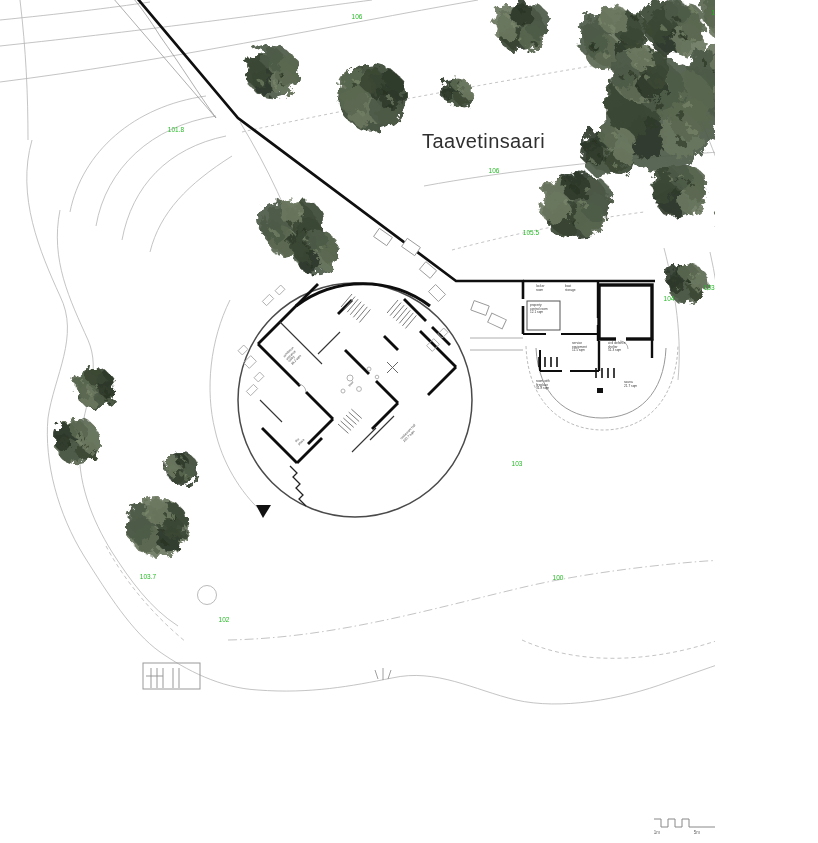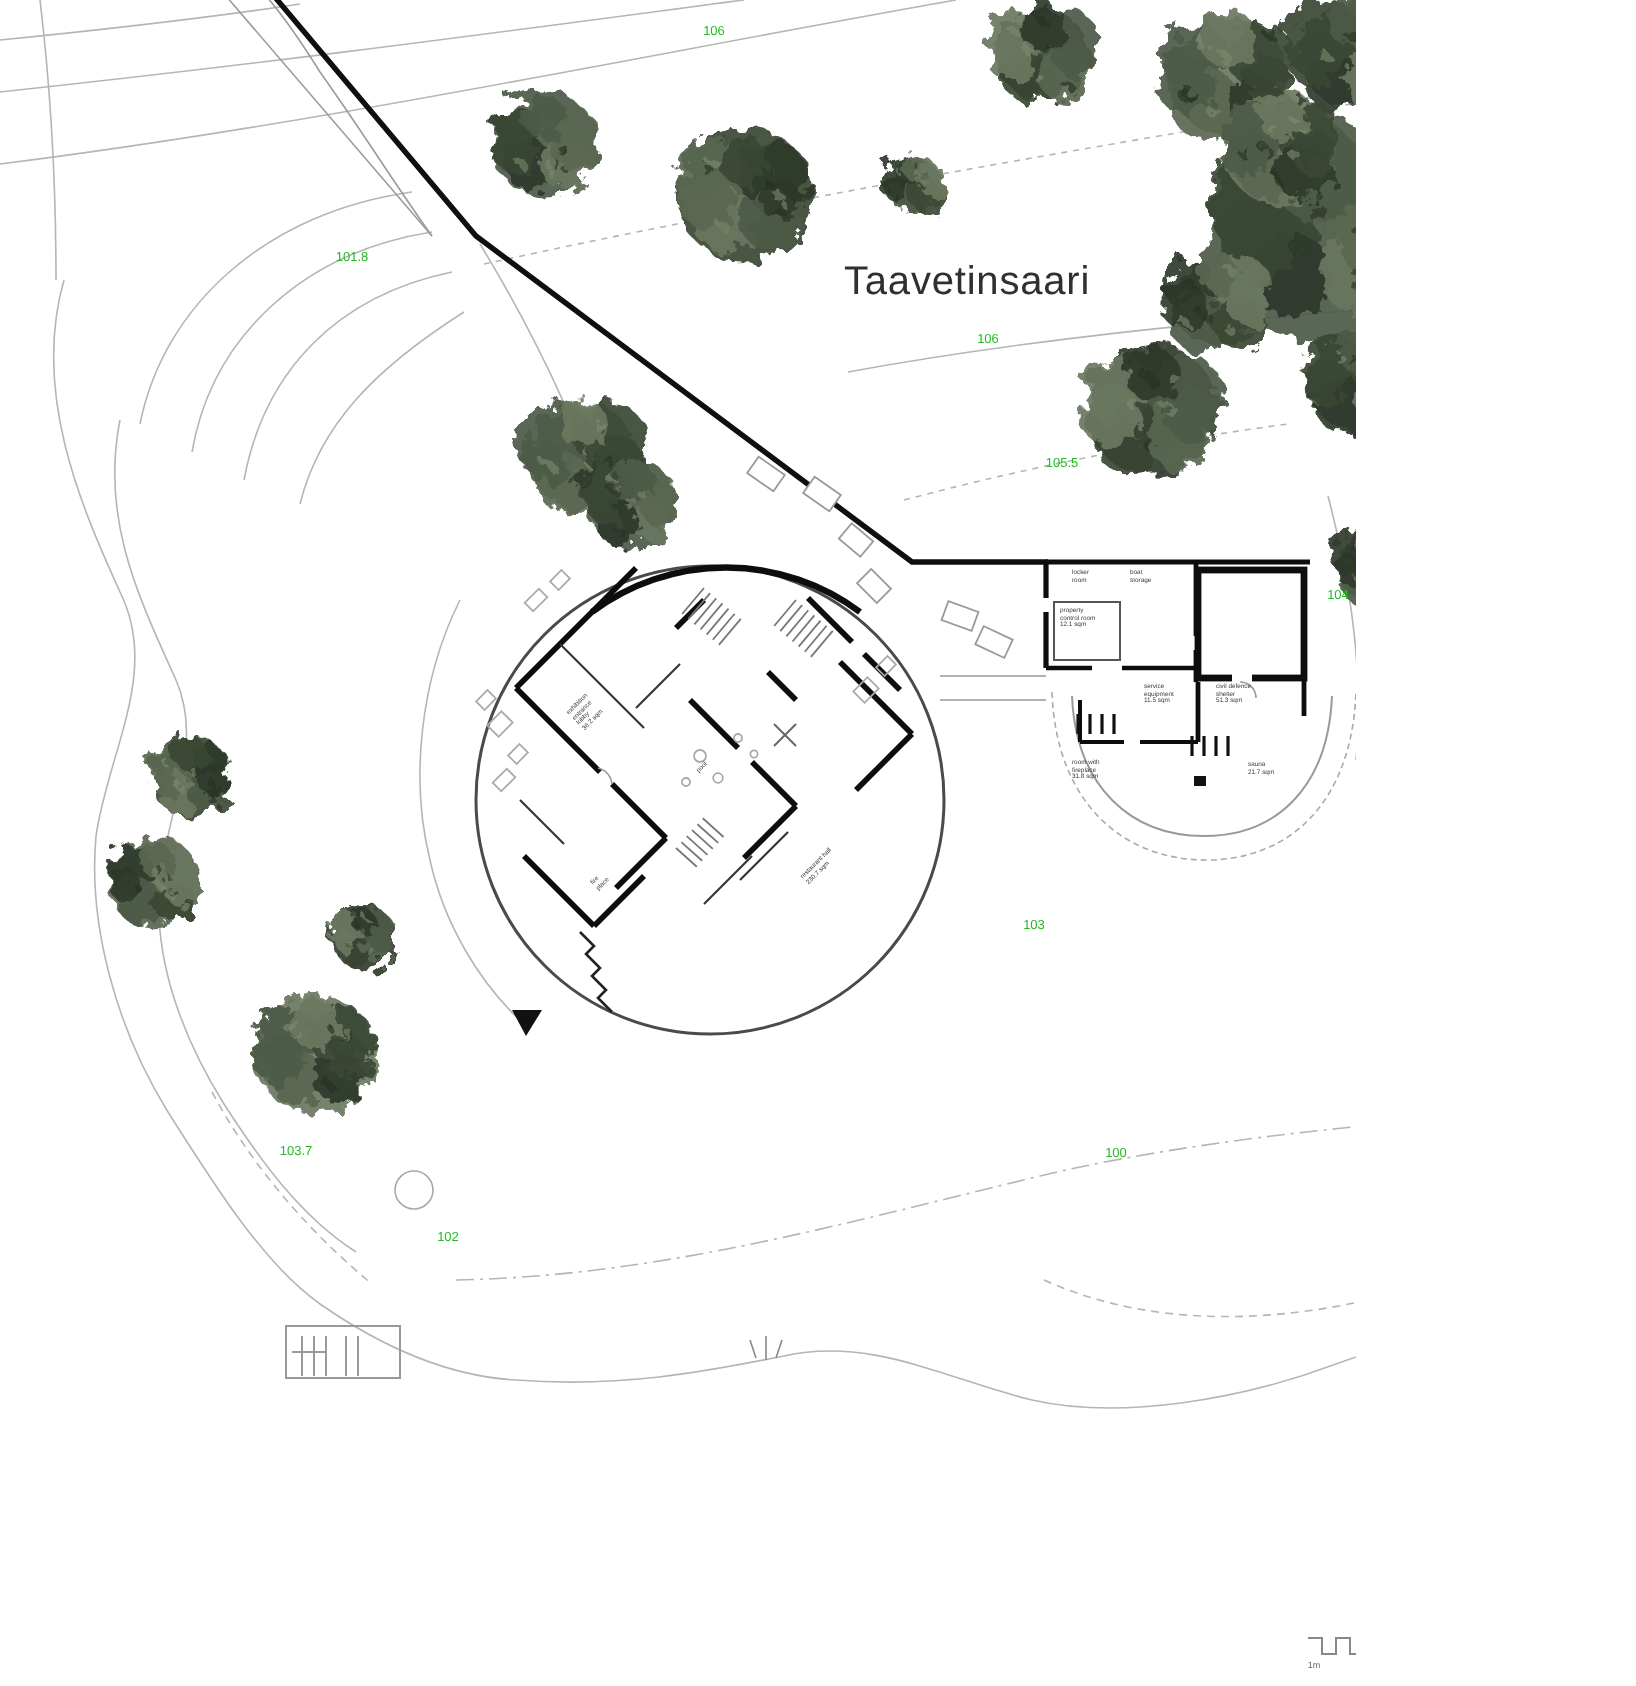--- a/index.html
+++ b/index.html
@@ -1,17 +1,17 @@
 <!DOCTYPE html>
 <html><head>
 <meta charset="utf-8">
 <style>
   html,body{margin:0;padding:0;background:#ffffff;}
   body{font-family:"Liberation Sans", sans-serif;}
-  #plan{position:relative;width:678px;height:843px;background:#ffffff;overflow:hidden;}
+  #plan{position:relative;width:678px;height:843px;background:#ffffff;overflow:hidden;padding-left:37px;}
   #site-svg{position:absolute;left:0;top:0;}
   .title{position:absolute;left:422px;top:130px;font-size:20px;color:#303030;letter-spacing:.4px;}
   .elev{position:absolute;font-size:6.5px;color:#25bb25;white-space:nowrap;transform:translate(-50%,-50%);}
   .rlabel{position:absolute;font-size:3.2px;line-height:3.6px;color:#3a3a3a;white-space:pre-line;transform-origin:0 0;width:26px;}
   .rot45{transform:rotate(-45deg);}
   .tick{position:absolute;font-size:4.5px;color:#666;transform:translateX(-50%);}
 </style>
 </head>
 <body>
 

